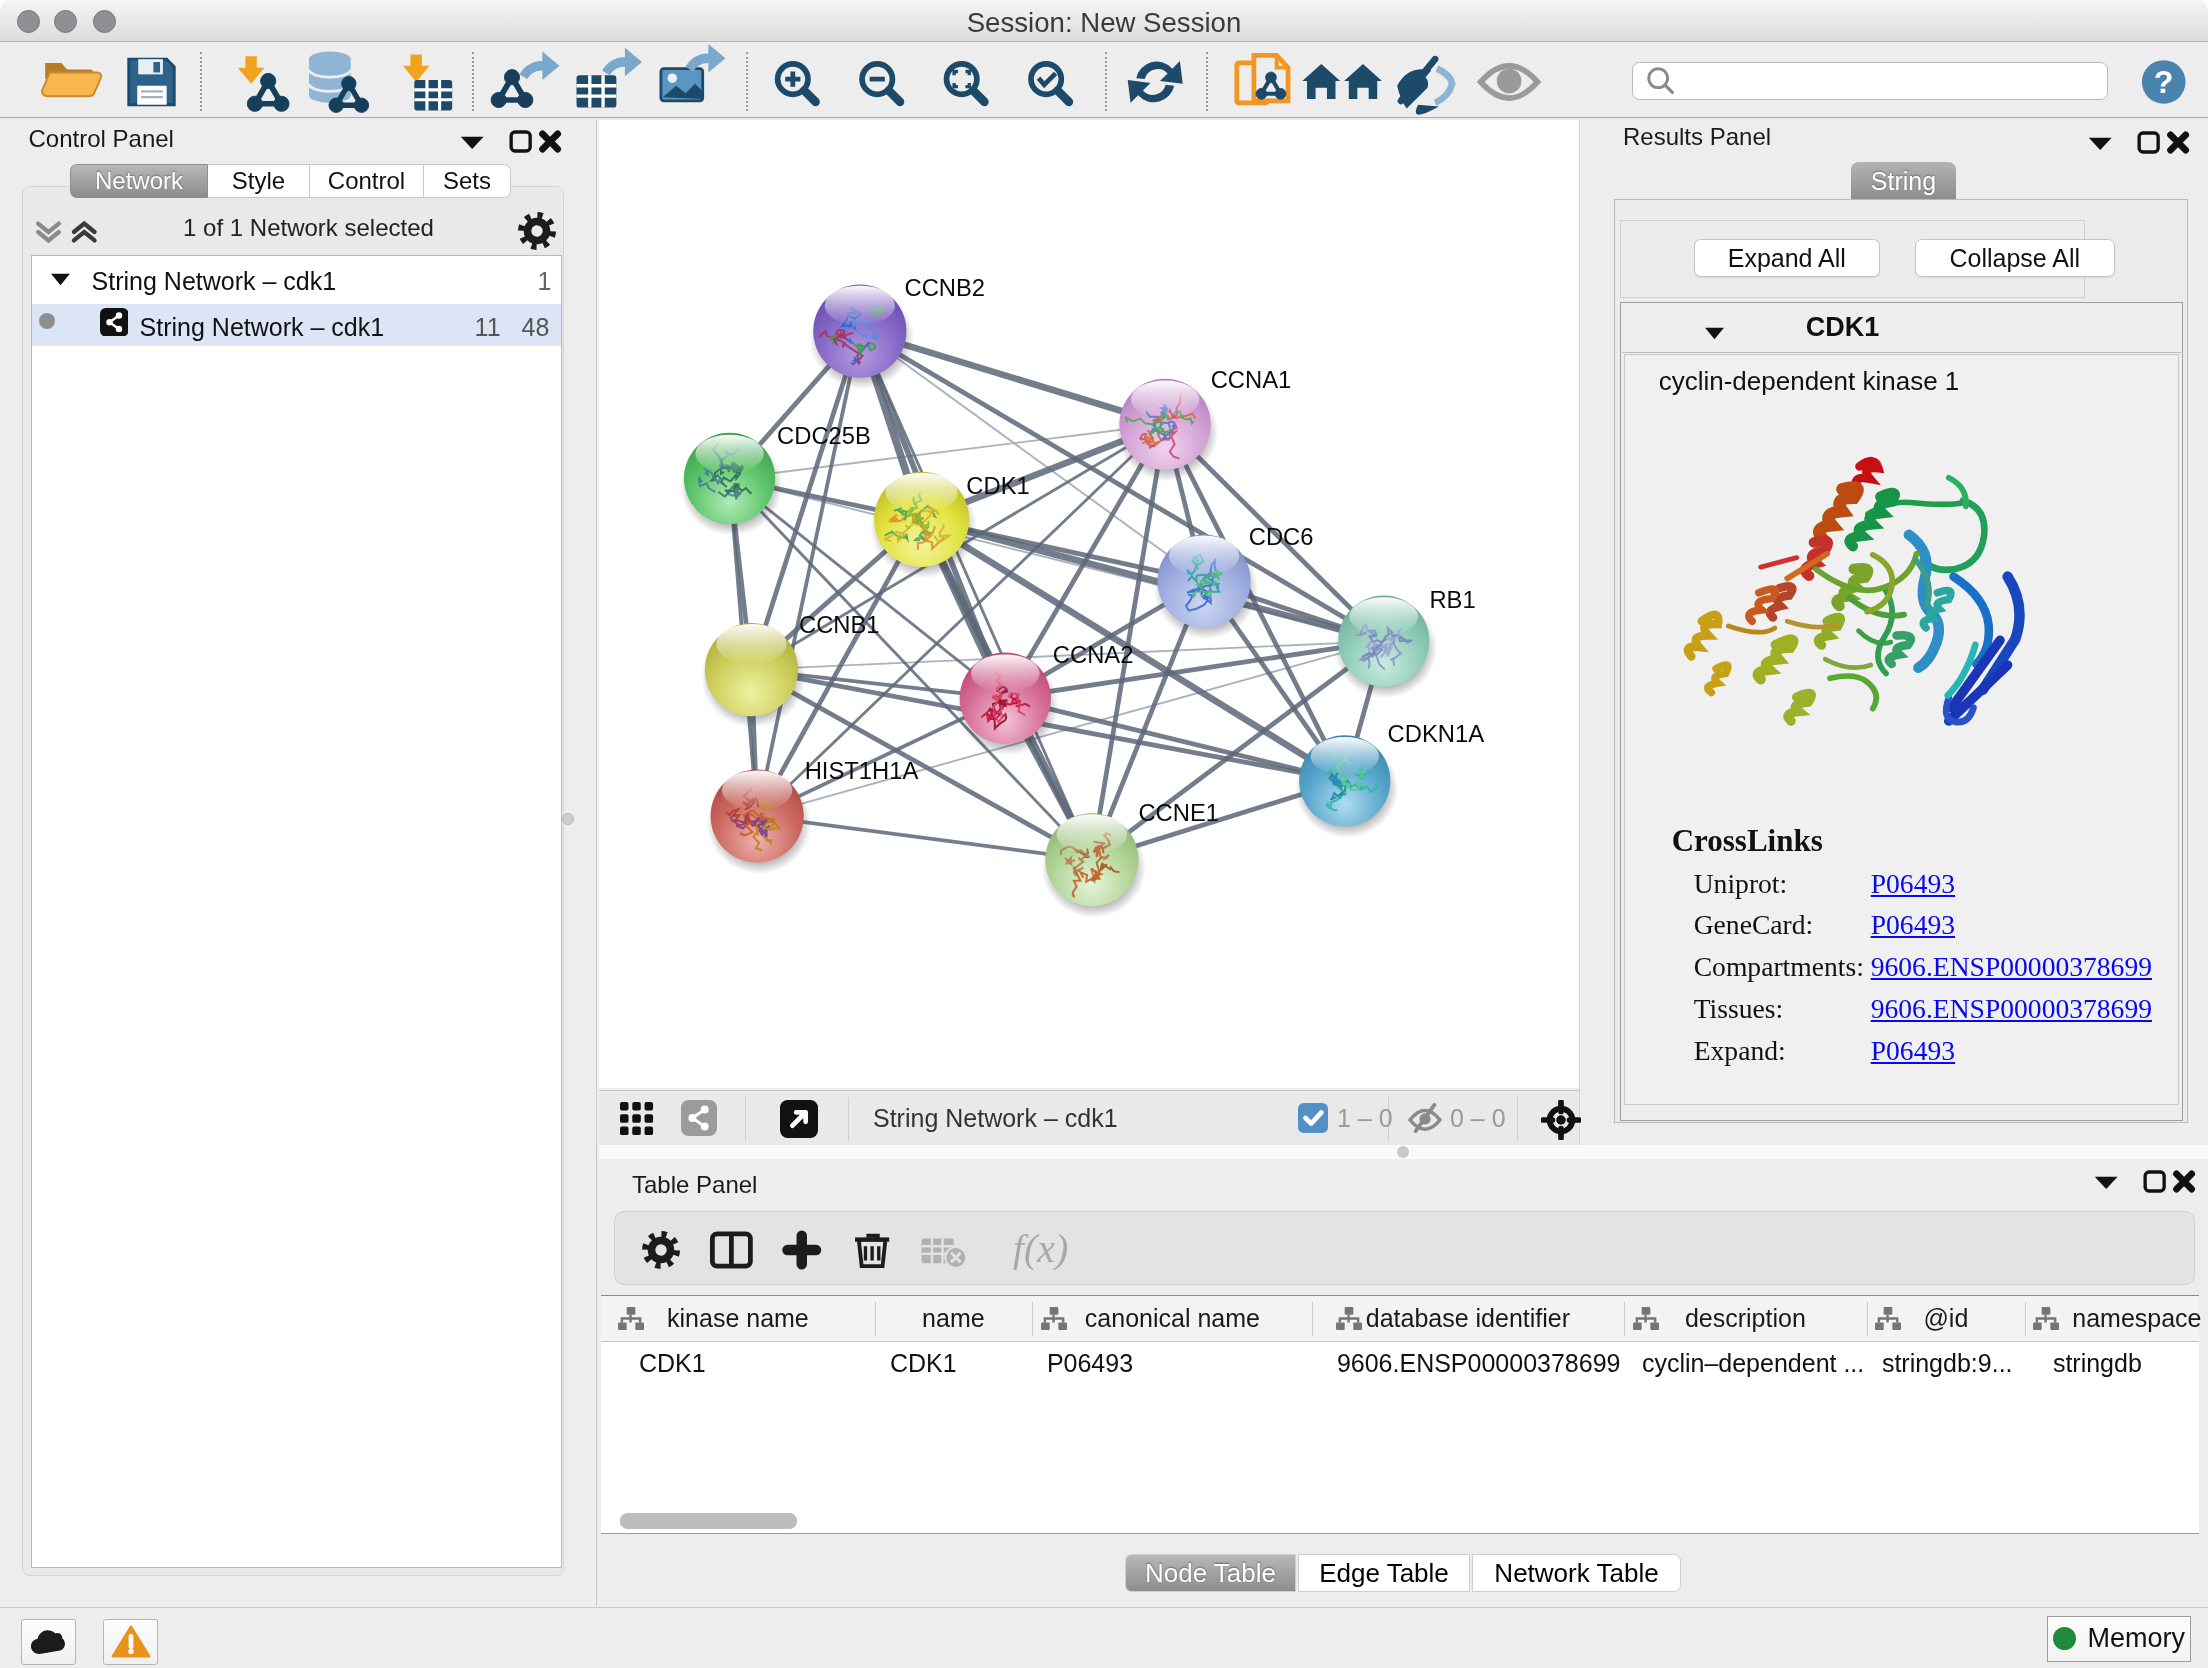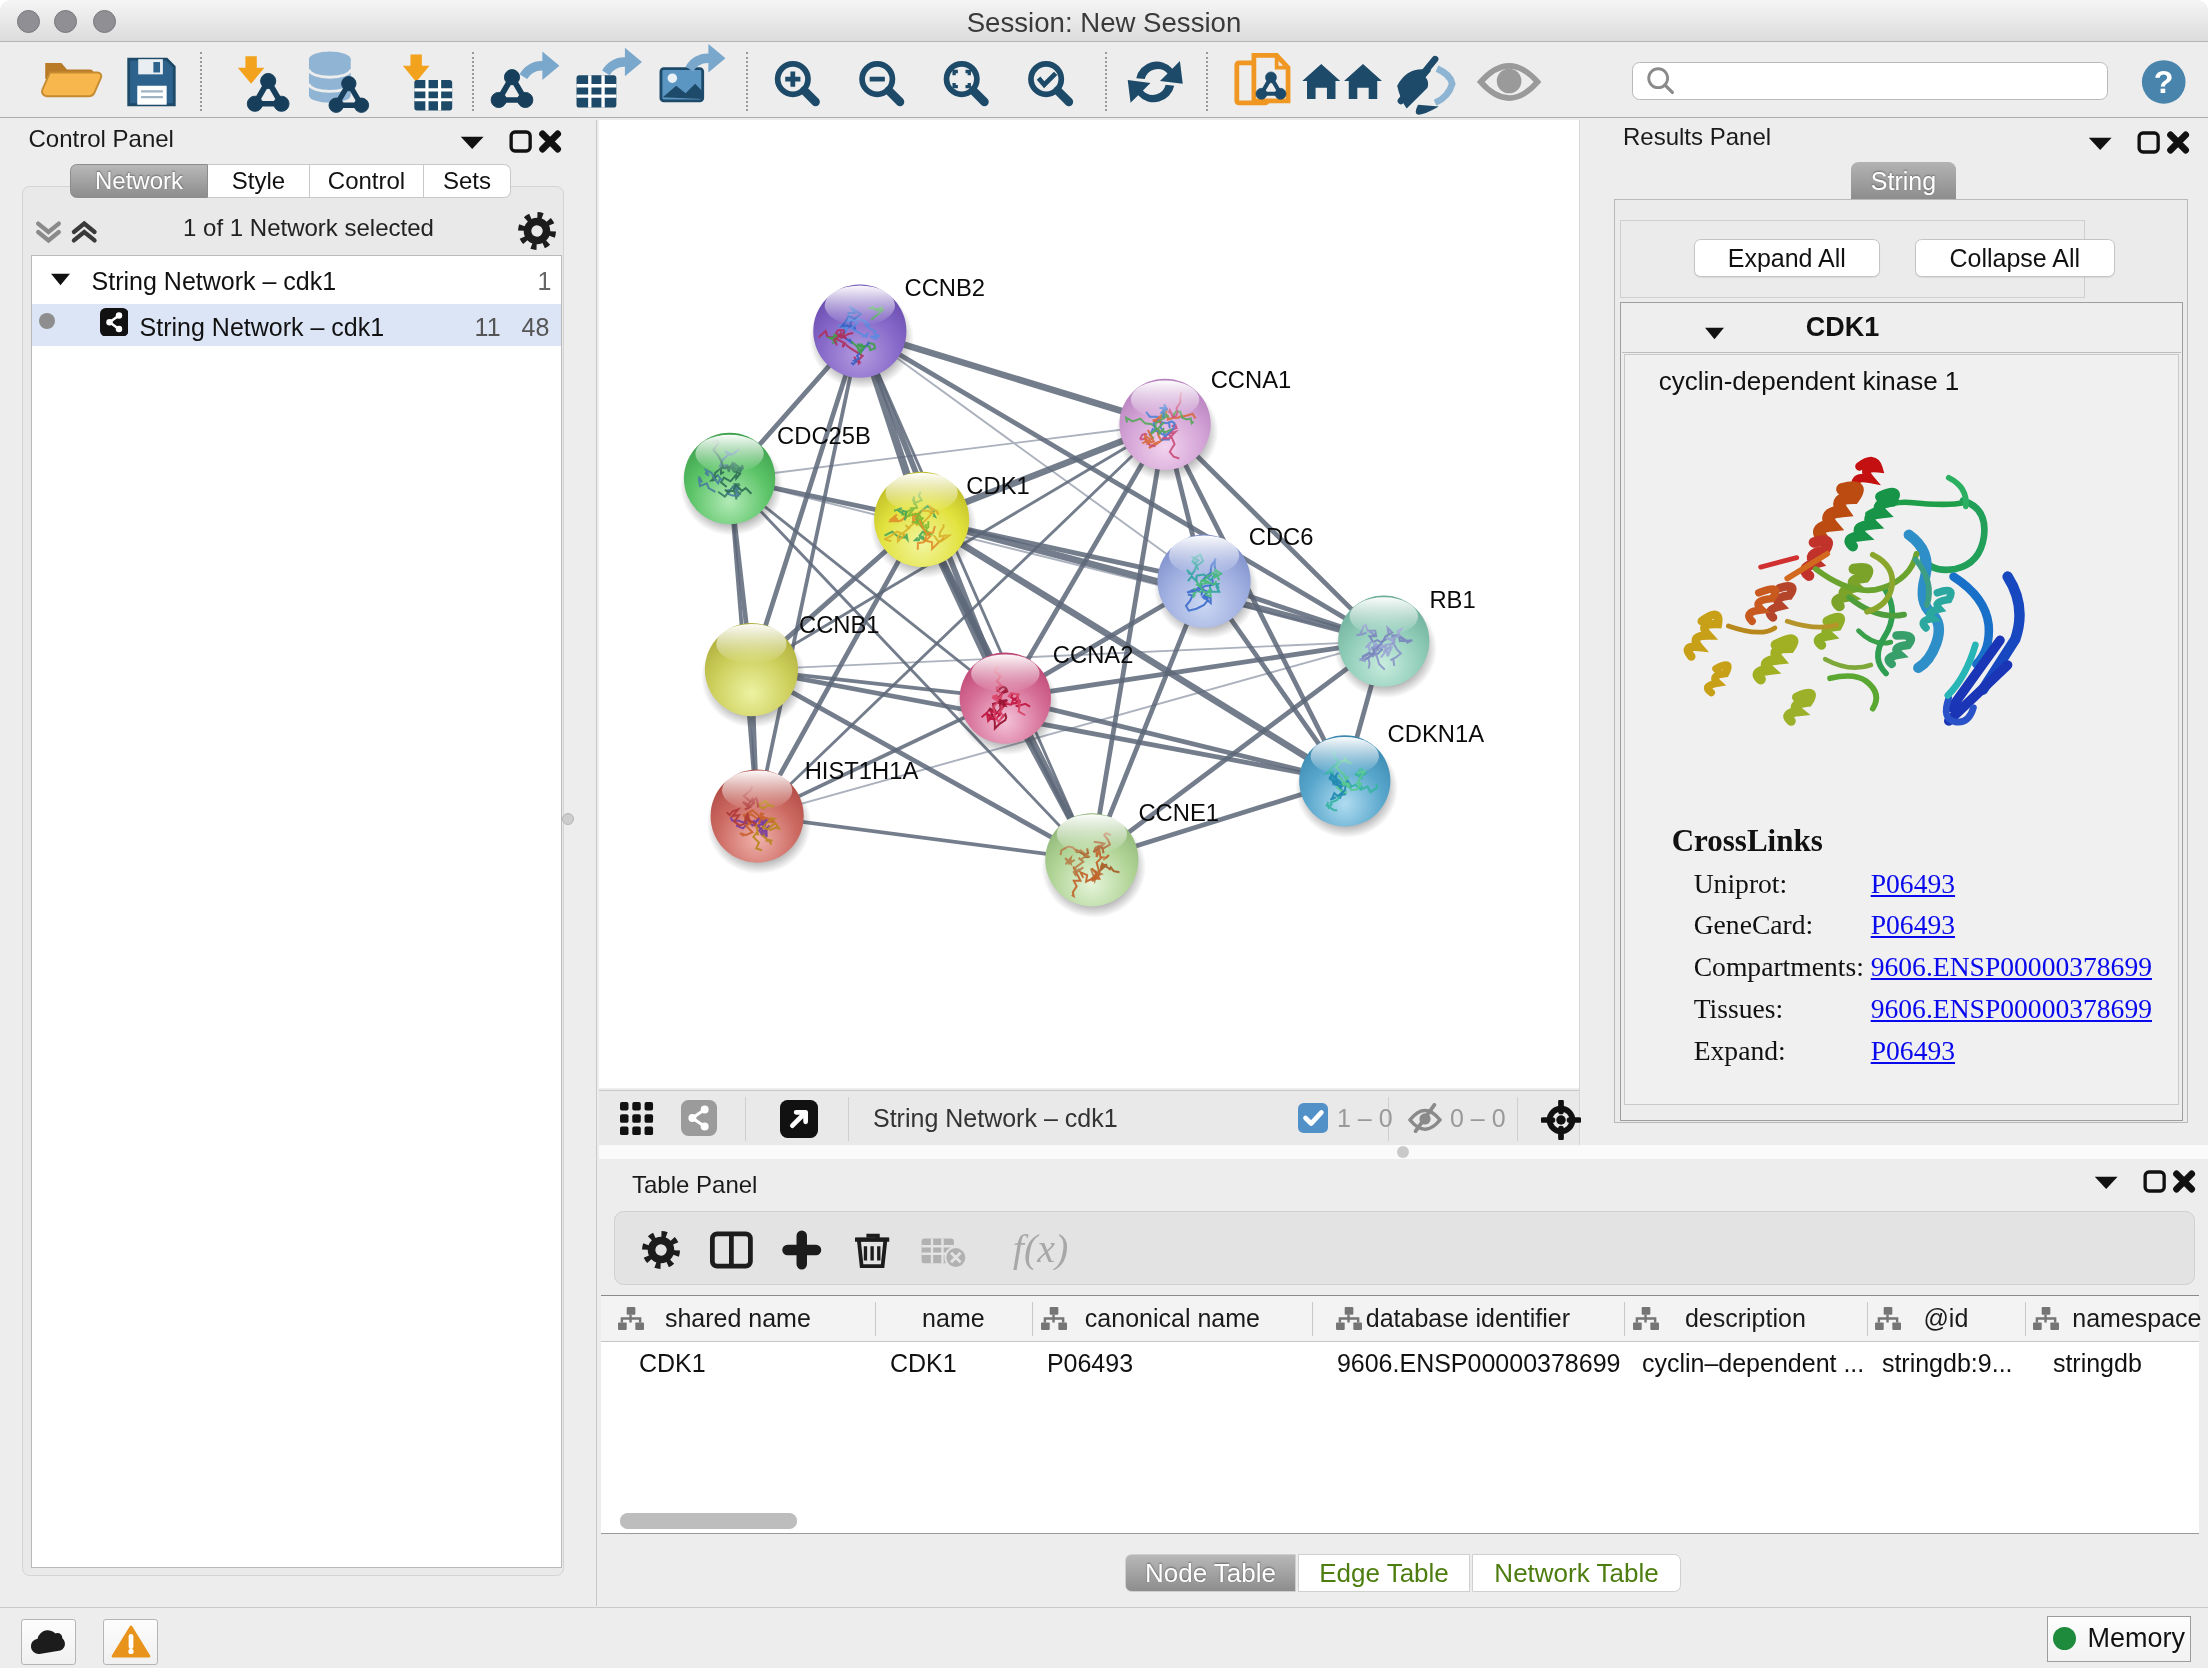--- a/index.html
+++ b/index.html
@@ -60,21 +60,21 @@
   
   #tpanel { position:absolute; left:599px; top:1159px; width:1609px; height:446px; background:#ededed; }
   #tpanel .ptitle { position:absolute; left:33px; top:12px; font-size:24px; color:#1a1a1a; }
   #ttoolbar { position:absolute; left:15px; top:52px; width:1581px; height:74px; background:#e3e3e3; border:1px solid #d0d0d0; border-radius:9.5px; }
   #ttable { position:absolute; left:1.9px; top:136px; width:1598px; height:239px; background:#fff; border-top:1.9px solid #8a8a8a; border-bottom:1.9px solid #9a9a9a;}
   #thead { position:absolute; left:0; top:0; width:100%; height:46px; background:#f3f3f3; border-bottom:1.9px solid #c6c6c6; }
   .th { position:absolute; top:0; height:44px; font-size:25px; color:#1a1a1a; display:flex; align-items:center; justify-content:center; }
   .thsep { position:absolute; top:5.7px; height:34px; border-left:1.9px solid #c9c9c9; }
   .td { position:absolute; top:53px; font-size:25px; color:#111; }
   #hscroll { position:absolute; left:19px; top:217px; width:177px; height:16px; background:#bdbdbd; border-radius:7.6px; }
-  .btab { position:absolute; top:395px; height:38px; font-size:26px; color:#4d7c0f; background:#fff; border:1px solid #cfcfcf;
+  .btab { position:absolute; top:395px; height:38px; font-size:26px; color:#000000; background:#fff; border:1px solid #cfcfcf;
      display:flex; align-items:center; justify-content:center; }
   .btab.sel { background:linear-gradient(#b8b8b8,#8d8d8d); color:#fff; text-shadow:0 -1px 1.9px rgba(0,0,0,.4); }
 
   
   #statusbar { position:absolute; left:0; top:1607px; width:2208px; height:61px; background:#ededed; border-top:1.9px solid #c9c9c9; }
   .sbtn { position:absolute; top:11.4px; width:55px; height:46px; background:linear-gradient(#fdfdfd,#f0f0f0); border:1.9px solid #b5b5b5; border-radius:2.9px;
      display:flex; align-items:center; justify-content:center; }
   #membtn { position:absolute; left:2047px; top:7.6px; width:144px; height:46px; background:linear-gradient(#fdfdfd,#f2f2f2); border:1.9px solid #9c9c9c;
      font-size:27px; color:#111; display:flex; align-items:center; justify-content:center; gap:11.4px;}
 </style>
@@ -815,21 +815,21 @@
           <path d="M-22,-4 h34 M-22,4 h34 M-11,-12 v26 M0,-12 v26" stroke="#e3e3e3" stroke-width="2.5"></path>
           <circle cx="14" cy="8" r="11" fill="#8a8a8a" stroke="#e3e3e3" stroke-width="2"></circle>
           <path d="M9,3 l10,10 M19,3 l-10,10" stroke="#e3e3e3" stroke-width="3"></path>
         </g>
 
         <text x="390" y="34" font-size="42" font-style="italic" fill="#a8a8a8" font-family="Liberation Serif">f(x)</text>
       </svg>
     </div>
     <div id="ttable">
       <div id="thead">
-        <div class="th" style="left:0px; width:274px;">shared name</div>
+        <div class="th" style="left:0px; width:274px;">kinase name</div>
         <div class="th" style="left:274px; width:157px;">name</div>
         <div class="th" style="left:431px; width:281px;">canonical name</div>
         <div class="th" style="left:711px; width:312px;">database identifier</div>
         <div class="th" style="left:1023px; width:243px;">description</div>
         <div class="th" style="left:1266px; width:158px;">@id</div>
         <div class="th" style="left:1424px; width:224px;">namespace</div>
         <svg class="abs" style="left:17px; top:10.5px;" width="27" height="25" viewBox="0 0 28 26">
             <g fill="#757575">
               <rect x="9" y="0" width="9" height="8" rx="1"></rect>
               <rect x="0" y="16" width="9" height="8" rx="1"></rect>

